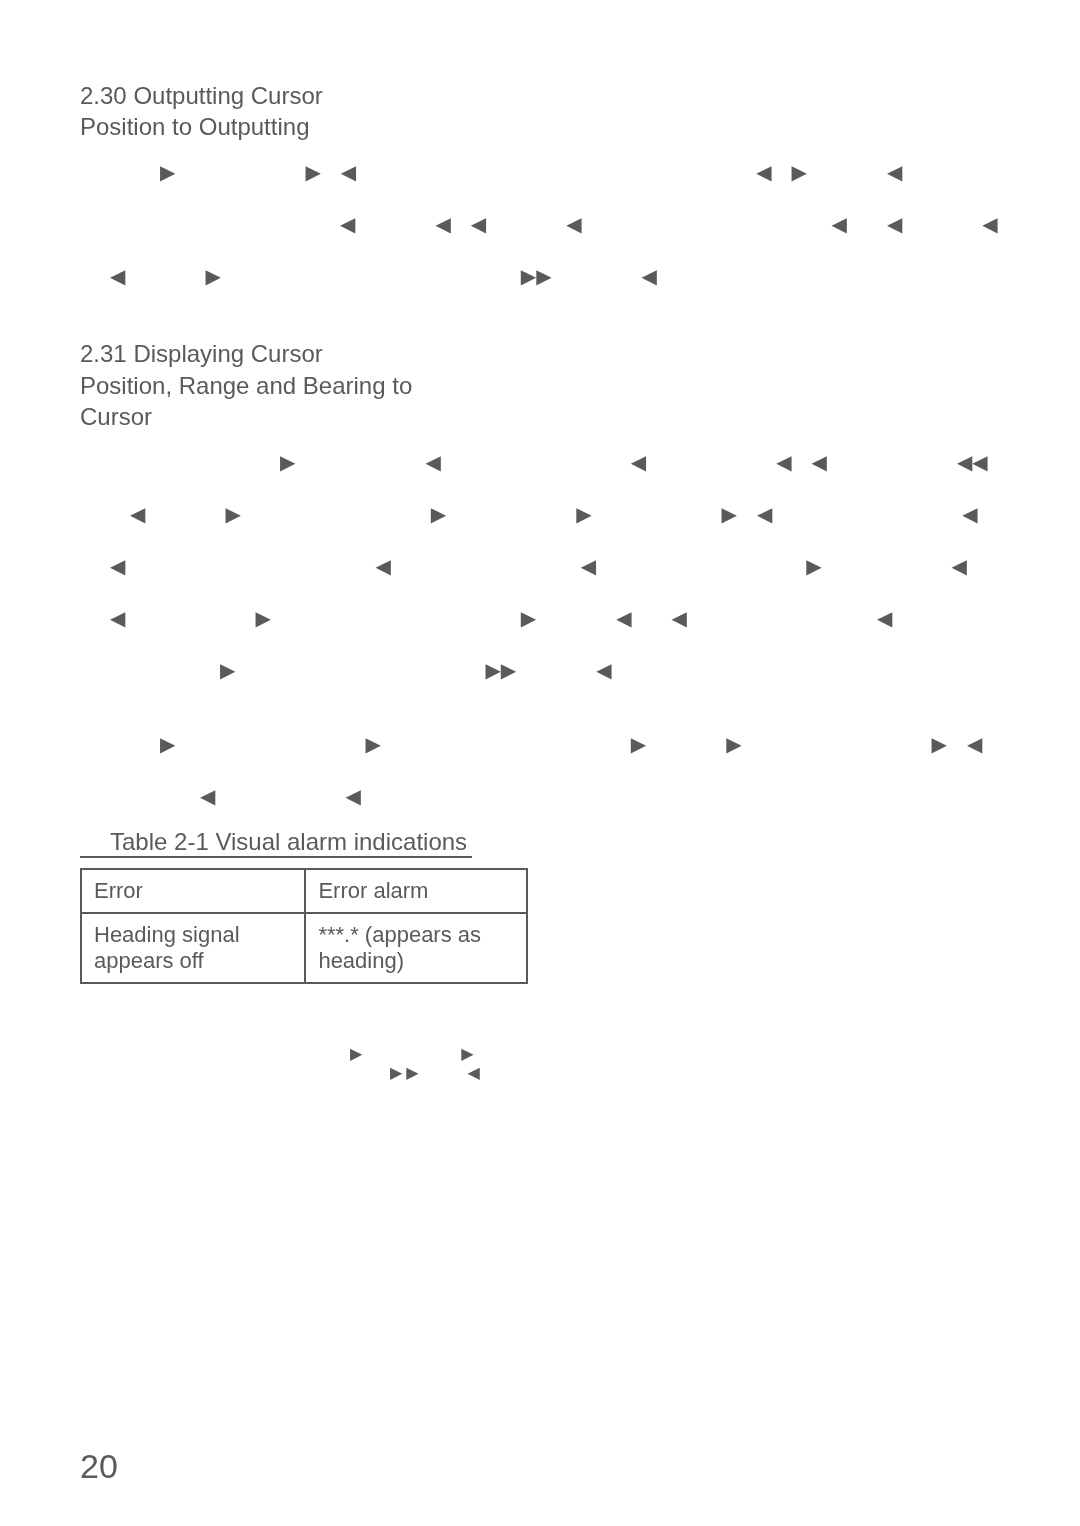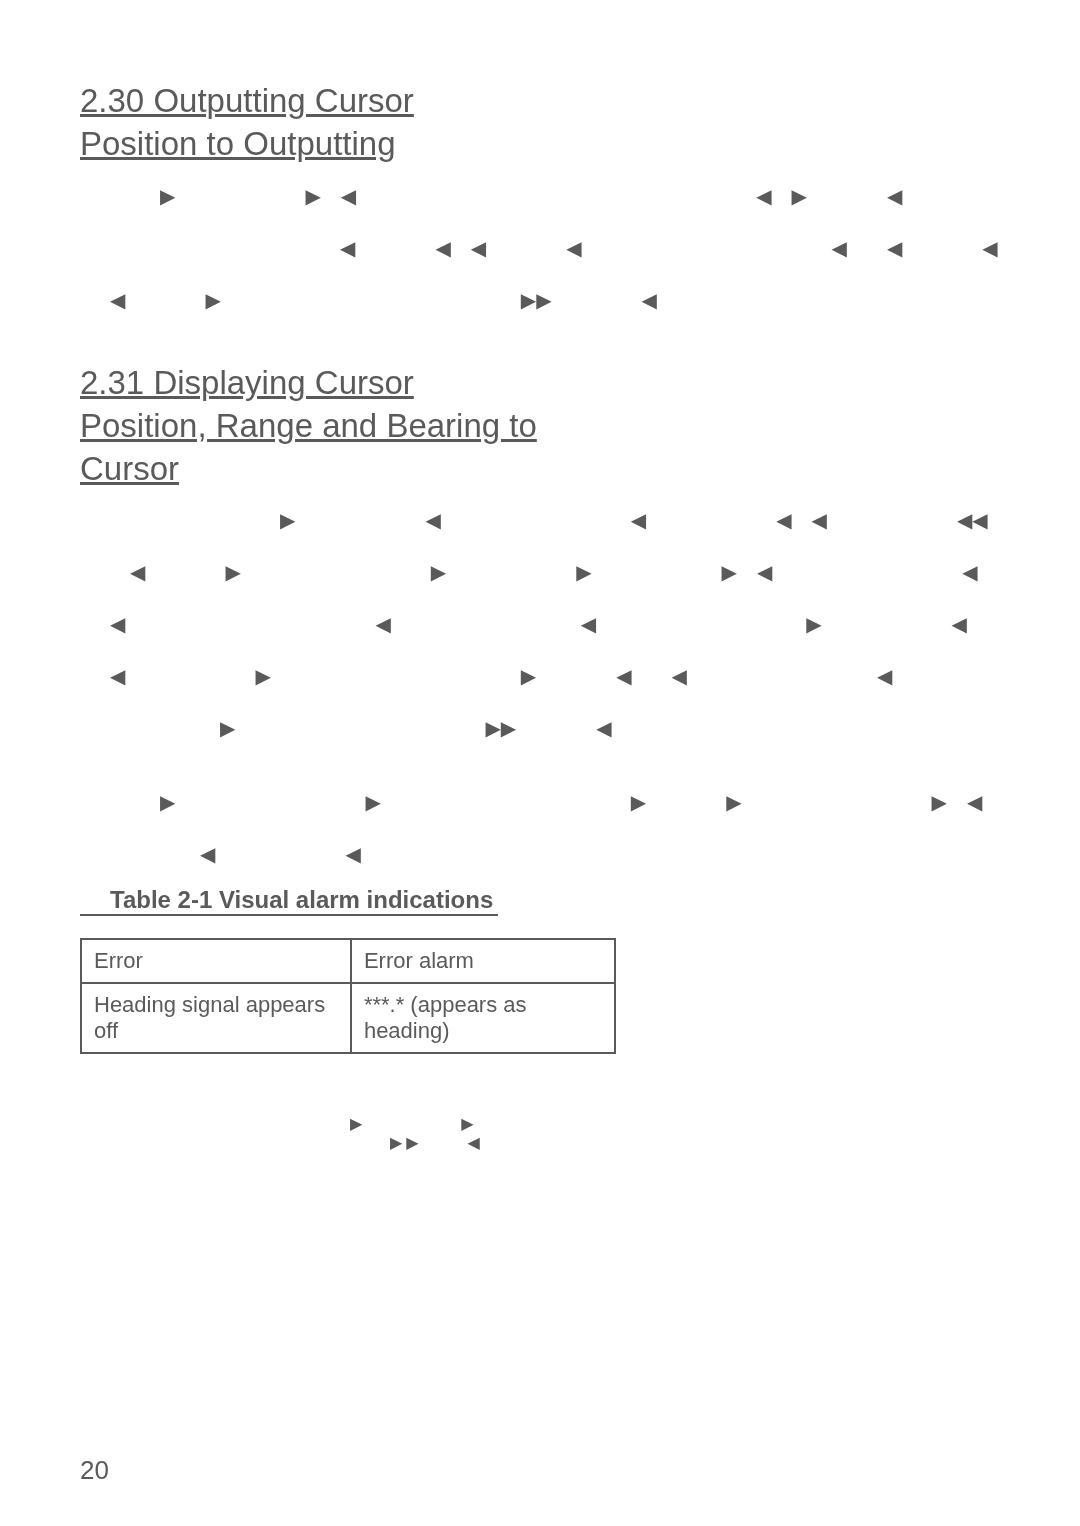--- a/index.html
+++ b/index.html
@@ -10,53 +10,51 @@
     body {
       width: 1080px;
       height: 1526px;
       background: #ffffff;
       font-family: Arial, Helvetica, sans-serif;
       color: #5a5a5a;
       padding: 80px 80px 40px 80px;
       position: relative;
     }
     .section-heading {
-      font-size: 33px;
+      font-size: 24px;
       color: #5a5a5a;
       line-height: 1.3;
       margin-bottom: 18px;
-      text-decoration: underline;
     }
     .triangle-row {
       display: flex;
       flex-wrap: wrap;
       gap: 28px 20px;
       padding-left: 30px;
       margin-bottom: 50px;
     }
     .triangle-row span {
       display: inline-block;
       font-size: 20px;
     }
     .section {
       margin-bottom: 30px;
     }
     .table-caption {
       font-size: 24px;
       color: #5a5a5a;
       border-bottom: 2px solid #5a5a5a;
       display: inline-block;
-      margin-bottom: 22px;
+      margin-bottom: 10px;
       padding-left: 30px;
       padding-right: 5px;
-      font-weight: bold;
     }
     table {
       border-collapse: collapse;
-      width: 536px;
+      width: 448px;
       margin-bottom: 60px;
       border-radius: 11px;
     }
     td, th {
       border: 2px solid #5a5a5a;
       padding: 8px 12px;
       font-size: 22px;
       color: #5a5a5a;
       text-align: left;
       vertical-align: top;
@@ -64,21 +62,21 @@
     .bottom-triangles {
       display: flex;
       gap: 40px;
       padding-left: 270px;
       margin-top: 20px;
     }
     .page-number {
       position: absolute;
       bottom: 40px;
       left: 80px;
-      font-size: 26px;
+      font-size: 34px;
       color: #5a5a5a;
     }
     .tri-group {
       display: inline-flex;
       gap: 4px;
     }
     .indent-1 { padding-left: 50px; }
     .spacer-sm { width: 40px; display: inline-block; }
     .spacer-md { width: 90px; display: inline-block; }
     .spacer-lg { width: 150px; display: inline-block; }

